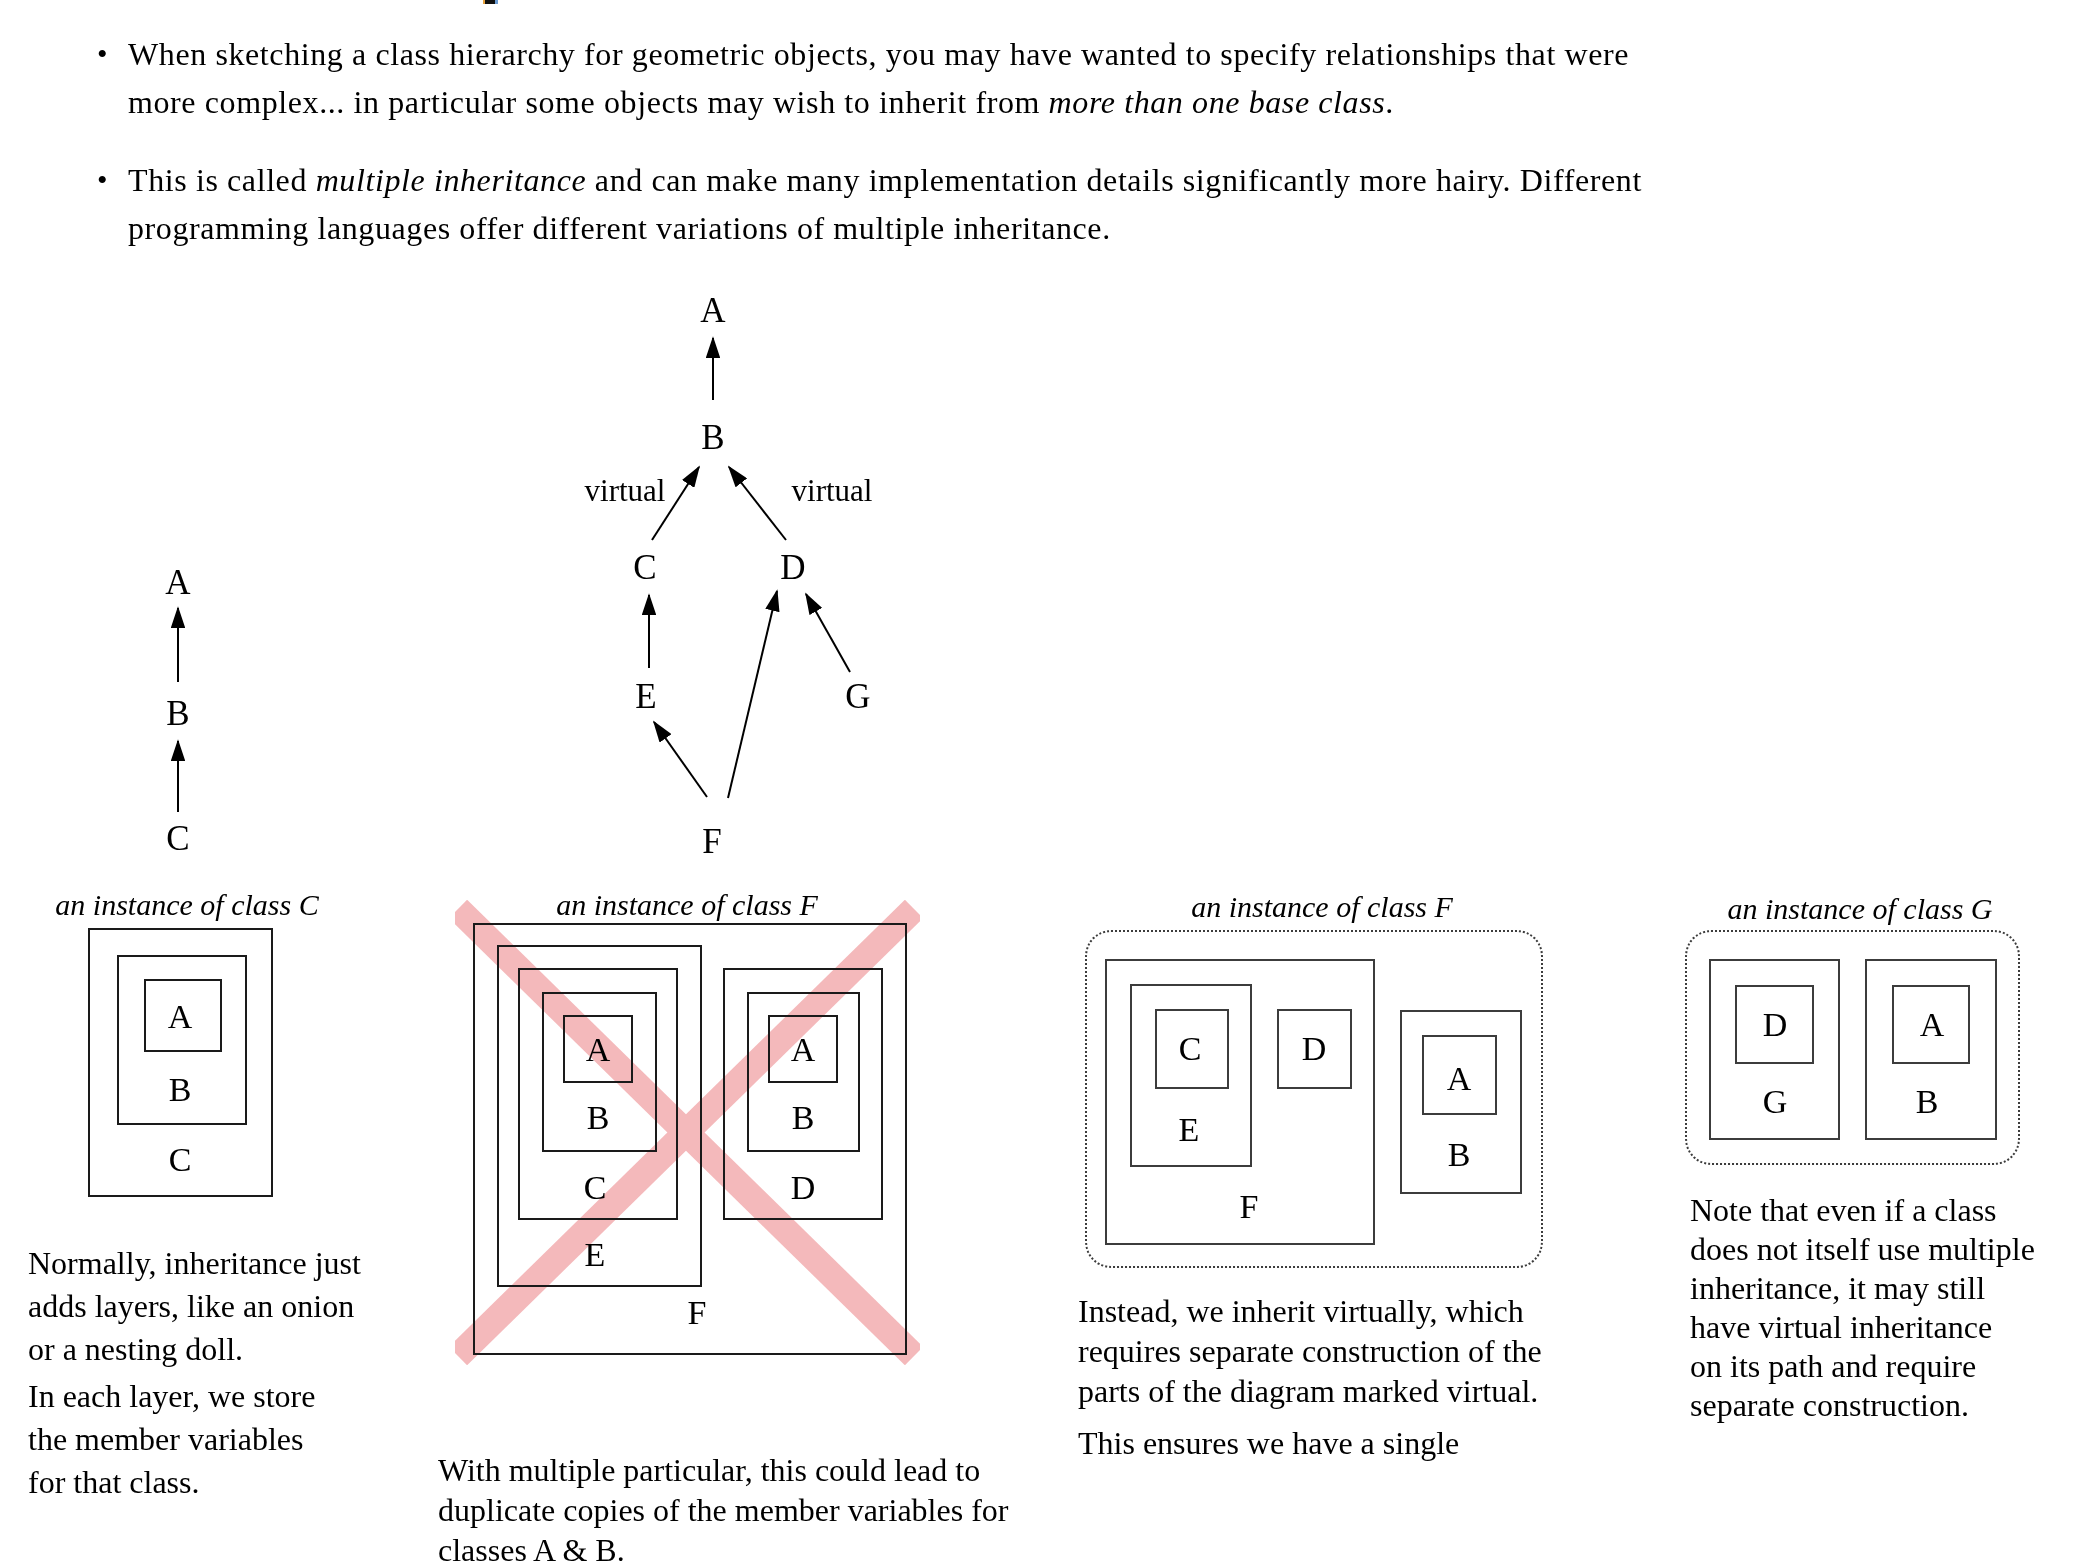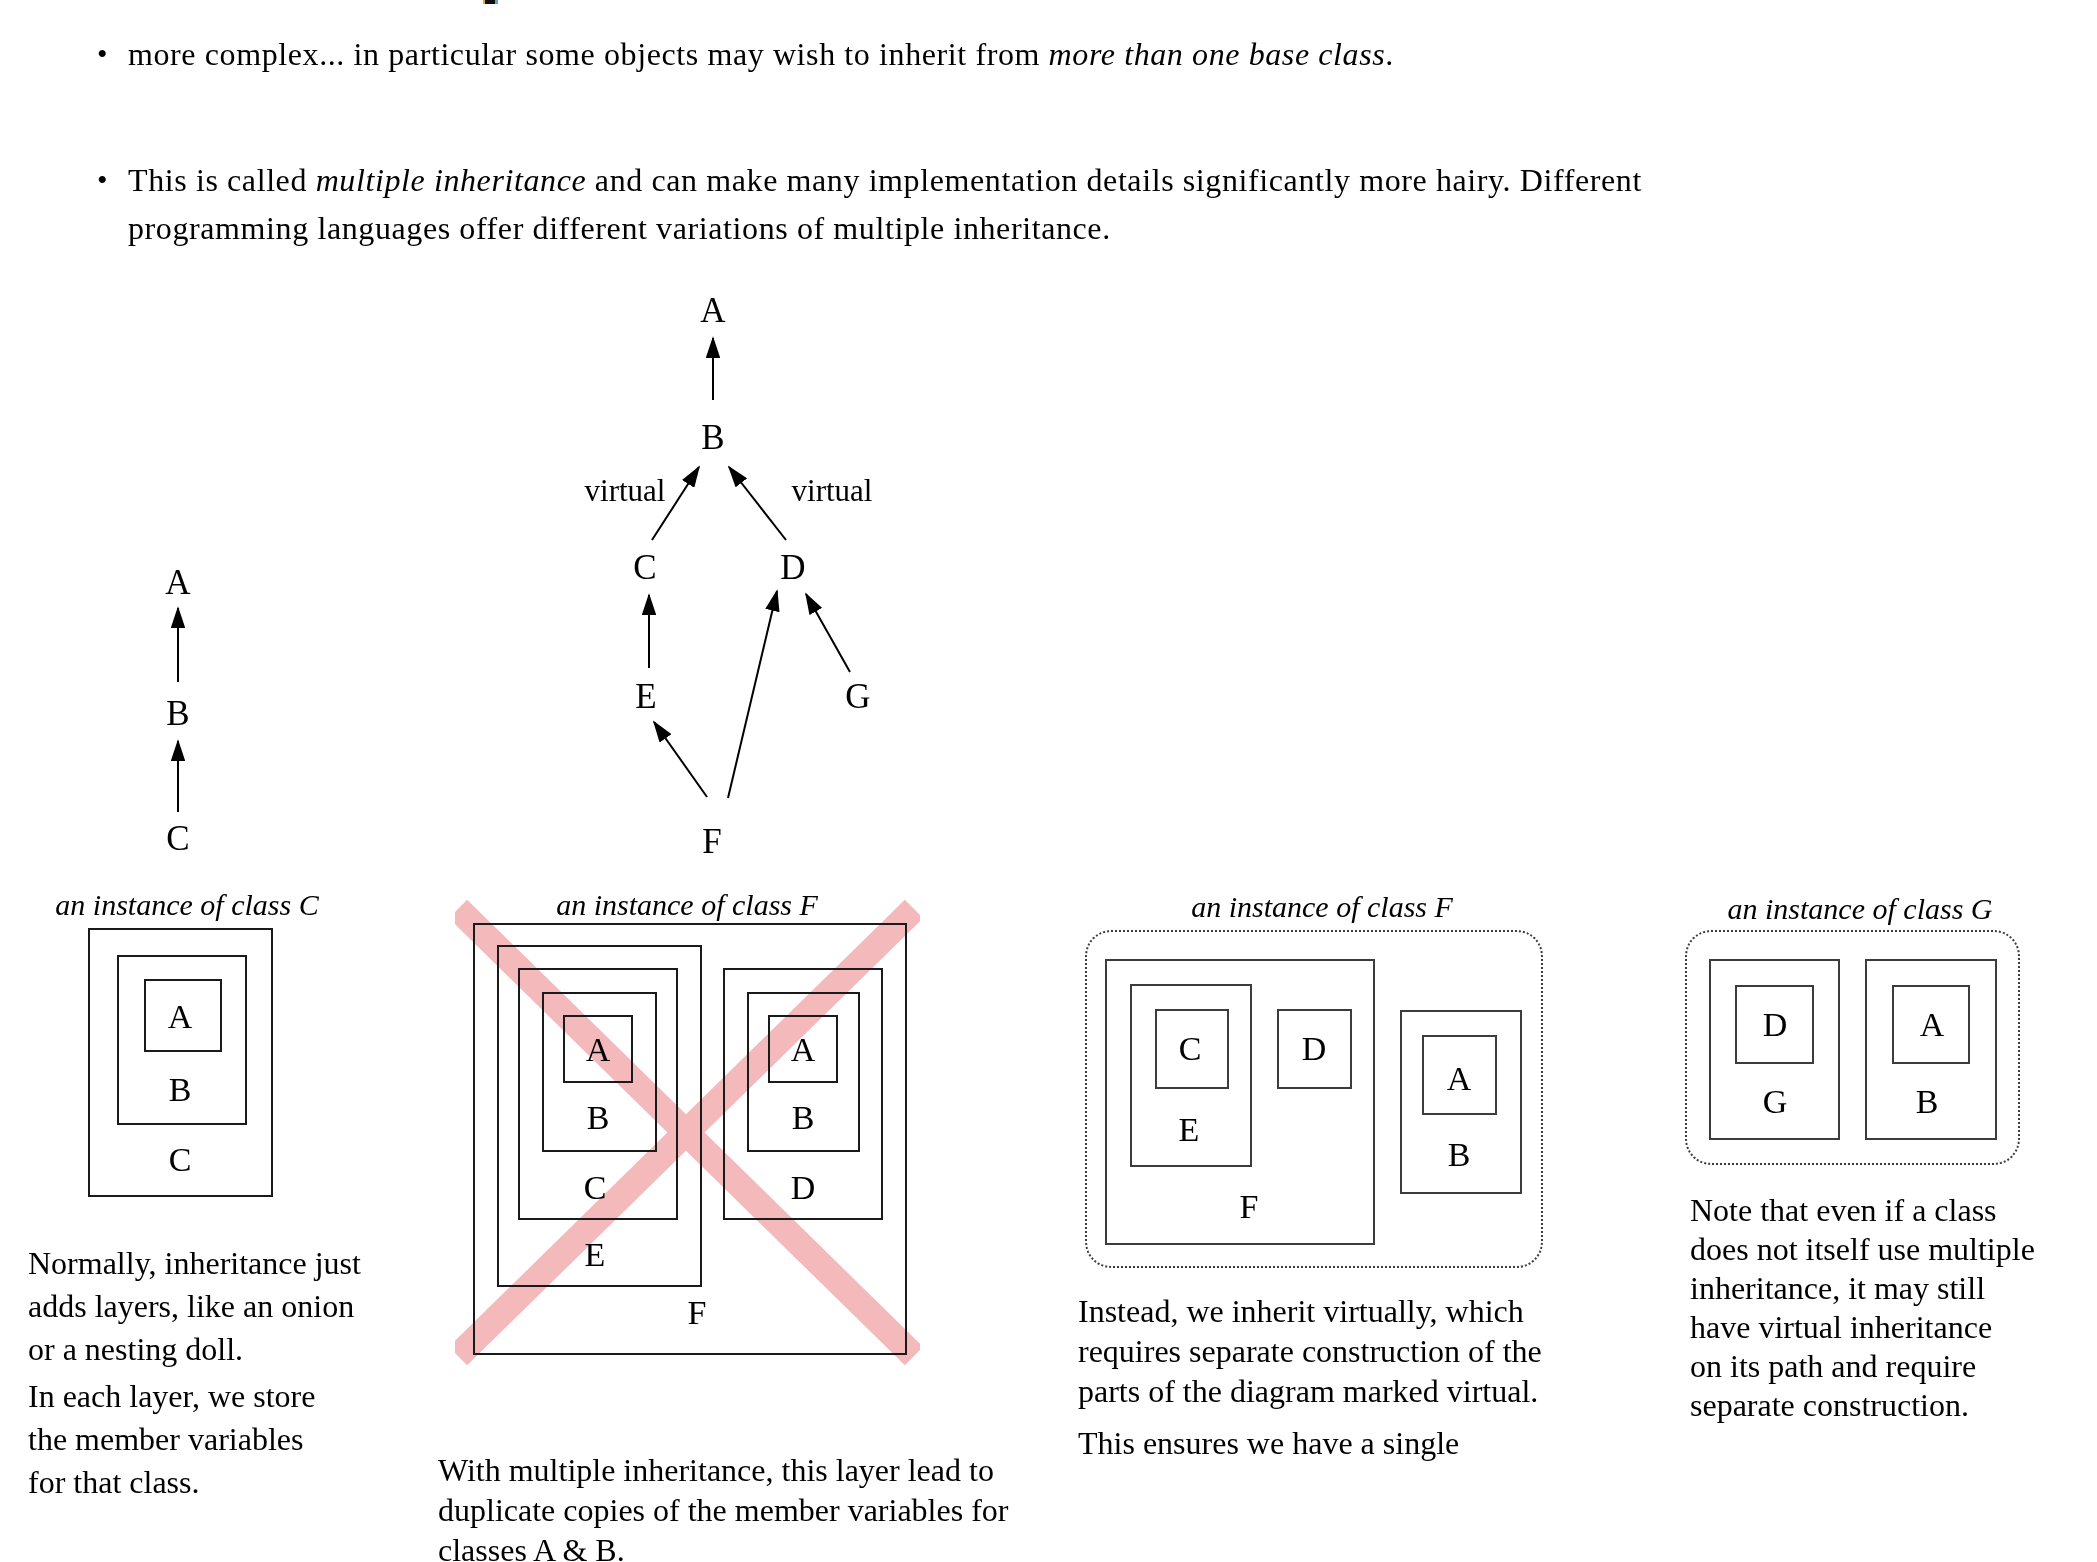--- a/index.html
+++ b/index.html
@@ -42,20 +42,21 @@
 </head>
 <body>
 
 <div id="canvas">
 
   <div id="artifact"></div>
 
   <div class="bullet-row" style="top:30px;">
     <div class="bullet-dot">•</div>
     <div>
+      <div class="bullet-line">When sketching a class hierarchy for geometric objects, you may have wanted to specify relationships that were</div>
       <div class="bullet-line"><span>more complex... in particular some objects may wish to inherit from </span><span class="em">more than one base class</span><span>.</span></div>
     </div>
   </div>
 
   <div class="bullet-row" style="top:156px;">
     <div class="bullet-dot">•</div>
     <div>
       <div class="bullet-line"><span>This is called </span><span class="em">multiple inheritance</span><span> and can make many implementation details significantly more hairy. Different</span></div>
       <div class="bullet-line">programming languages offer different variations of multiple inheritance.</div>
     </div>
@@ -164,21 +165,21 @@
     <div>Normally, inheritance just</div>
     <div>adds layers, like an onion</div>
     <div>or a nesting doll.</div>
   </div>
   <div class="cap" id="cap-c2" style="left:28px; top:1375px;">
     <div>In each layer, we store</div>
     <div>the member variables</div>
     <div>for that class.</div>
   </div>
   <div class="cap" id="cap-fx" style="left:438px; top:1450px;">
-    <div>With multiple inheritance, this layer lead to</div>
+    <div>With multiple particular, this could lead to</div>
     <div>duplicate copies of the member variables for</div>
     <div>classes A &amp; B.</div>
   </div>
   <div class="cap" id="cap-fv1" style="left:1078px; top:1291px;">
     <div>Instead, we inherit virtually, which</div>
     <div>requires separate construction of the</div>
     <div>parts of the diagram marked virtual.</div>
   </div>
   <div class="cap" id="cap-fv2" style="left:1078px; top:1423px;">
     <div>This ensures we have a single</div>

